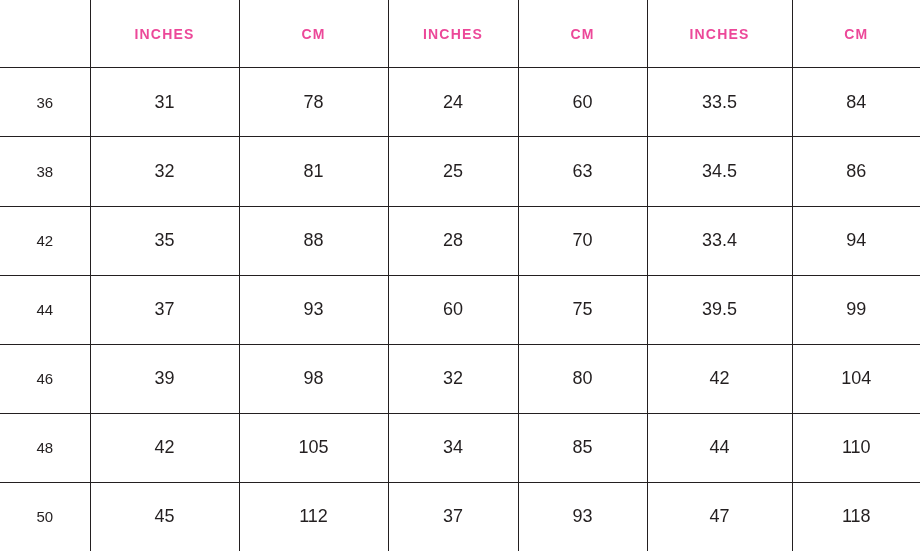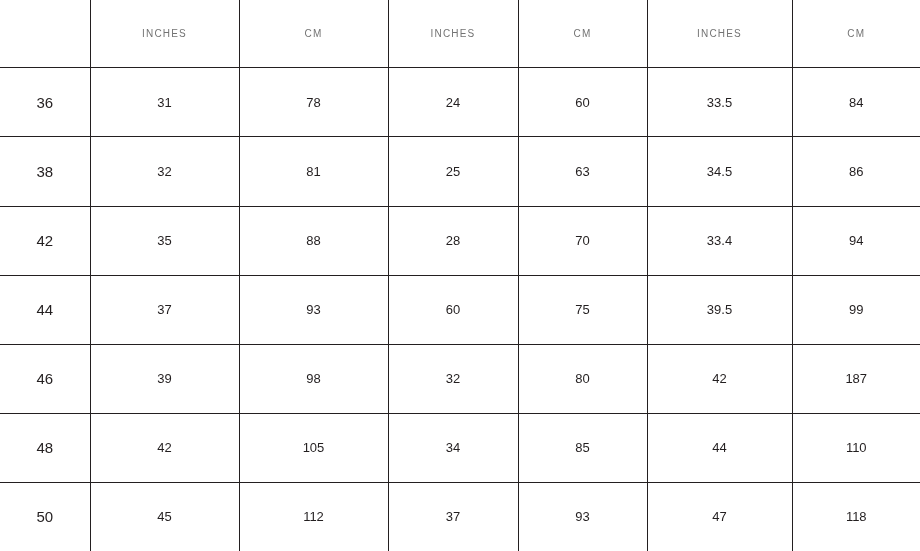--- a/index.html
+++ b/index.html
@@ -43,32 +43,32 @@
     border-top: none !important;
     border-left: none !important;
   }
   .group-head {
     font-size: 23px;
     font-weight: 400;
     letter-spacing: 0.5px;
     height: 55px;
   }
   .unit-head {
-    font-size: 10px;
-    font-weight: 400;
+    font-size: 14px;
+    font-weight: 700;
     letter-spacing: 1.2px;
     height: 54px;
-    color: #737373;
+    color: #ec4899;
   }
   .size-cell {
     font-size: 15px;
     width: 90px;
   }
   .data-cell {
-    font-size: 13px;
+    font-size: 18px;
   }
   .row-body td {
     height: 54.5px;
   }
   col.c-size { width: 90px; }
   col.c-in   { width: 149px; }
   col.c-cm   { width: 149px; }
   col.c-in2  { width: 130px; }
   col.c-cm2  { width: 129px; }
   col.c-in3  { width: 145px; }
@@ -134,21 +134,21 @@
       <td class="data-cell">39.5</td>
       <td class="data-cell">99</td>
     </tr>
     <tr class="row-body">
       <td class="size-cell">46</td>
       <td class="data-cell">39</td>
       <td class="data-cell">98</td>
       <td class="data-cell">32</td>
       <td class="data-cell">80</td>
       <td class="data-cell">42</td>
-      <td class="data-cell">187</td>
+      <td class="data-cell">104</td>
     </tr>
     <tr class="row-body">
       <td class="size-cell">48</td>
       <td class="data-cell">42</td>
       <td class="data-cell">105</td>
       <td class="data-cell">34</td>
       <td class="data-cell">85</td>
       <td class="data-cell">44</td>
       <td class="data-cell">110</td>
     </tr>

